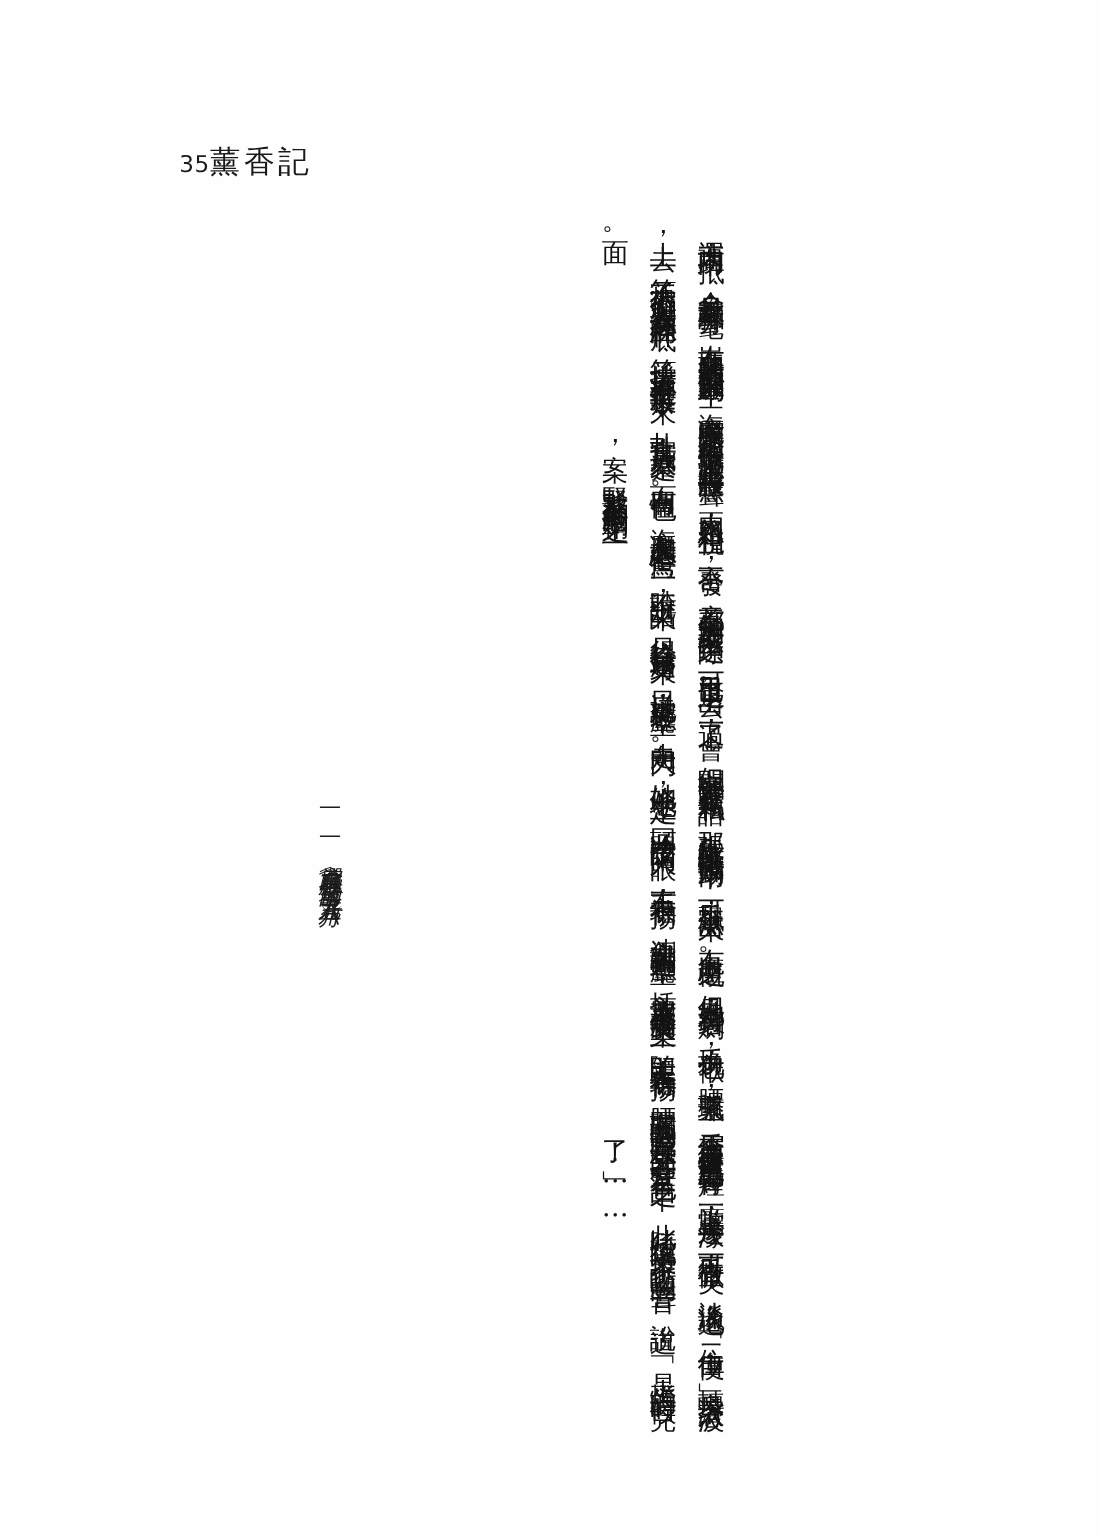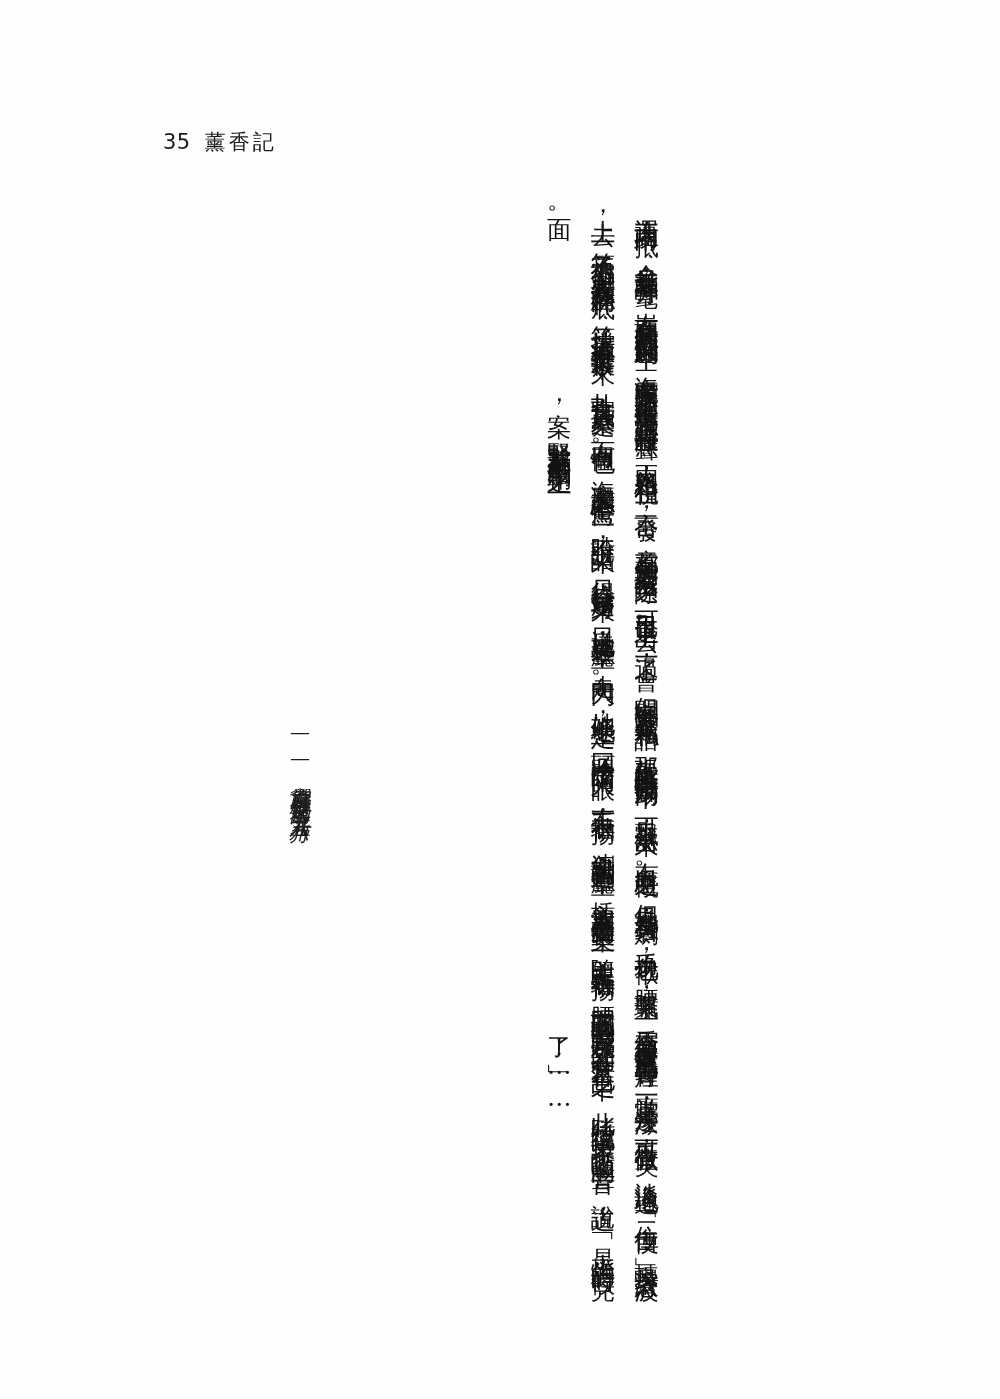--- a/index.html
+++ b/index.html
@@ -22,30 +22,30 @@
     background: #fefefe;
   }
 
   
   .running-head {
     position: absolute;
     top: 128px;
     left: 163px;
     display: flex;
     align-items: baseline;
-    gap: 14px;
+    gap: 0;
     font-family: "DejaVu Sans", "Liberation Sans", sans-serif;
   }
   .running-head .folio {
     font-size: 21px;
     letter-spacing: 0.5px;
     color: #1a1a1a;
   }
   .running-head .book-title {
-    font-size: 21px;
+    font-size: 28px;
     letter-spacing: 3px;
     color: #1a1a1a;
     font-family: "DejaVu Serif", "Liberation Serif", serif;
   }
 
   
   .body-text {
     position: absolute;
     top: 200px;
     right: 332px;

